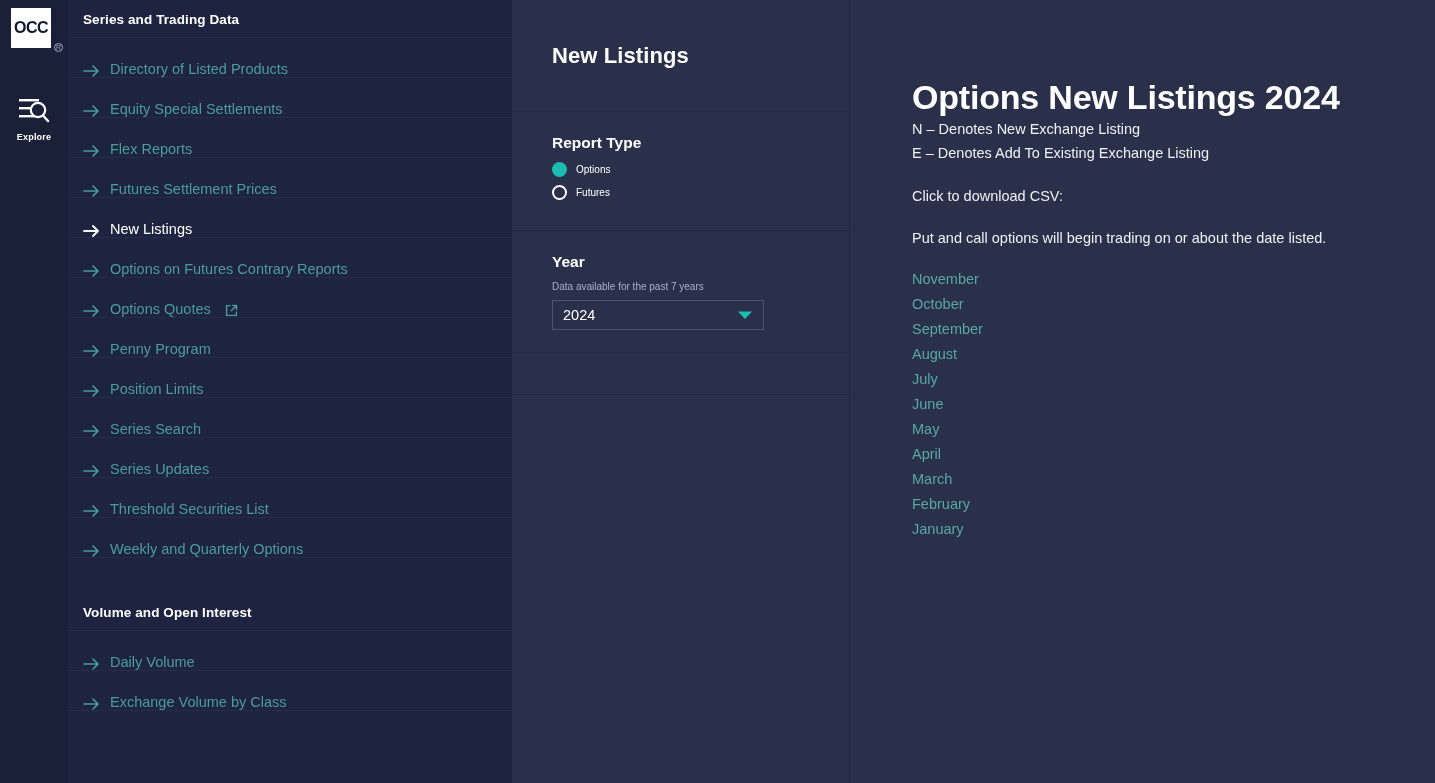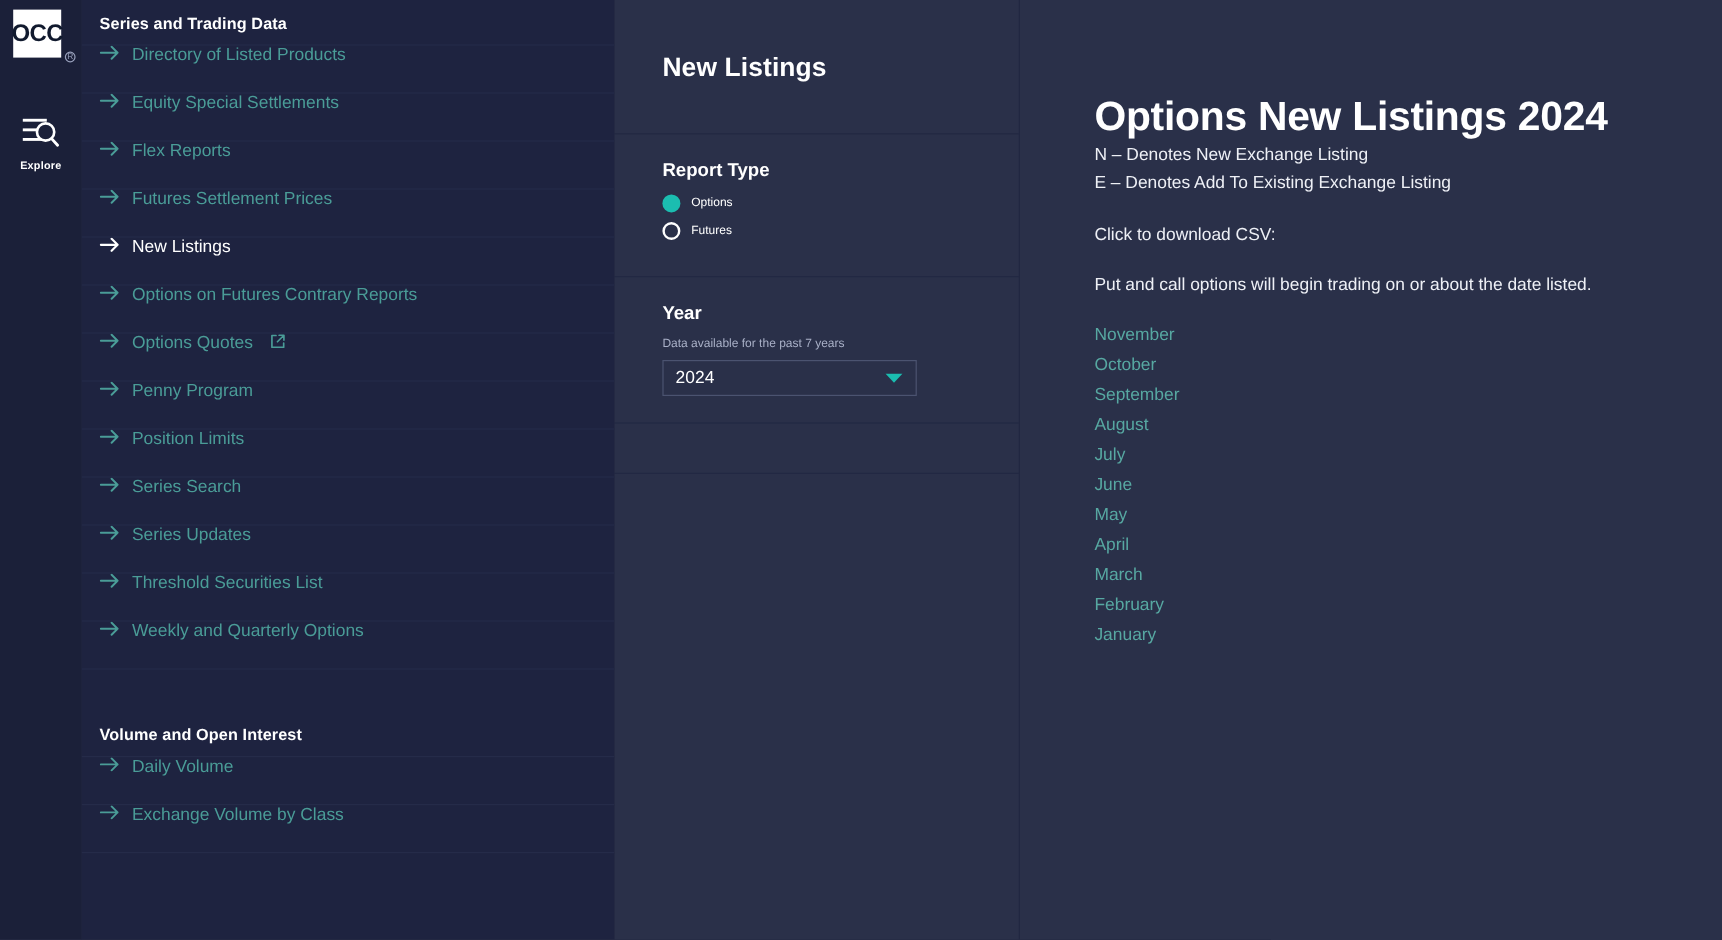--- a/index.html
+++ b/index.html
@@ -38,21 +38,21 @@
     margin-top: 8px;
     margin-left: -6px;
     display: flex;
     align-items: center;
     justify-content: center;
     position: relative;
   }
   .logo-text {
     color: #111a2e;
     font-weight: bold;
-    font-size: 20px;
+    font-size: 16px;
     letter-spacing: -0.5px;
     font-family: "Liberation Sans", sans-serif;
   }
   .logo-reg {
     position: absolute;
     right: -12px;
     bottom: -4px;
     font-size: 7px;
     color: #9aa2bd;
     width: 9px; height: 9px;
@@ -100,21 +100,21 @@
   }
   .group-title {
     color: #ffffff;
     font-size: 13.5px;
     font-weight: bold;
     padding: 12px 0 10px 15px;
     letter-spacing: 0.1px;
   }
   .nav-link {
     display: flex;
-    align-items: flex-start;
+    align-items: flex-end;
     gap: 10px;
     height: 40px;
     padding-left: 15px;
     border-top: 1px solid #252b49;
     color: #4a9c97;
     font-size: 14.5px;
     cursor: pointer;
     text-decoration: none;
   }
   .nav-link .arrow { color: #4a9c97; flex: 0 0 auto; display:flex; }

